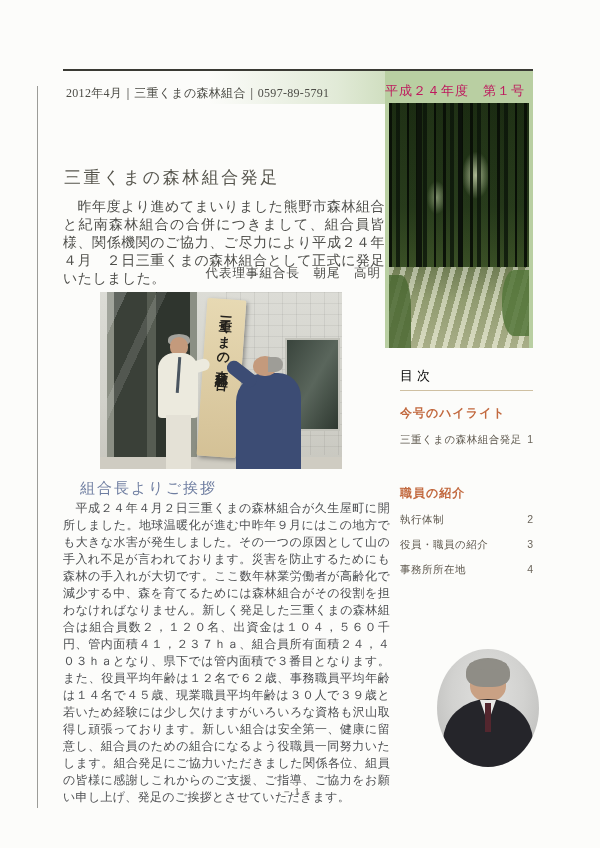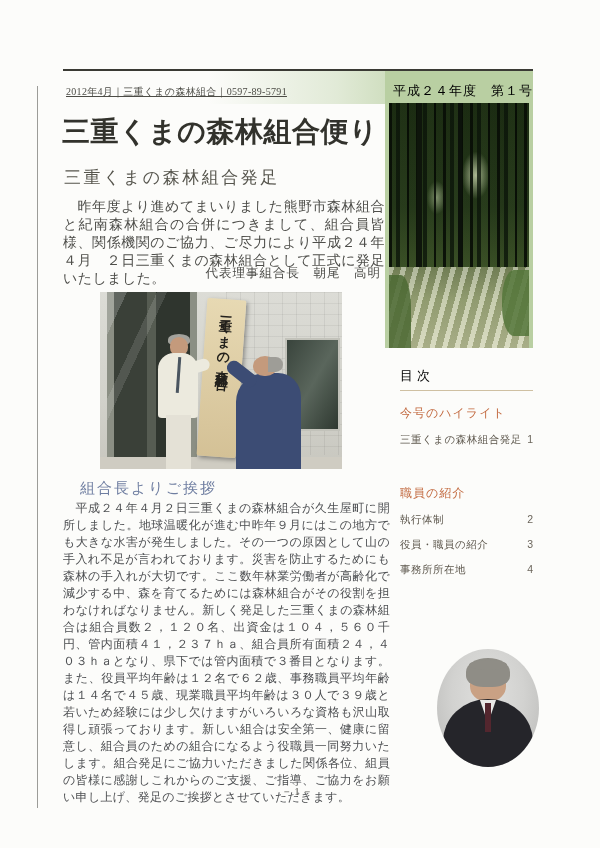--- a/index.html
+++ b/index.html
@@ -8,43 +8,43 @@
   .abs{position:absolute;}
 
   
   .top-rule{left:63px;top:69px;width:470px;height:2px;background:#3a3a34;}
   .left-scan-line{left:37px;top:86px;width:1px;height:722px;background:rgba(60,60,54,0.5);}
 
   
   .banner-fade{left:63px;top:71px;width:322px;height:33px;
     background:linear-gradient(90deg,rgba(185,207,162,0) 0%,rgba(185,207,162,0) 45%,rgba(185,207,162,0.4) 85%,rgba(185,207,162,0.65) 100%);}
   .green-band{left:385px;top:71px;width:148px;height:277px;background:#b9cfa2;}
-  .issue-label{position:absolute;left:0;top:11px;width:100%;text-align:right;
-    font-size:13px;color:#000000;letter-spacing:1px;}
+  .issue-label{position:absolute;left:0;top:11px;width:100%;text-align:left;
+    font-size:13px;color:#be185d;letter-spacing:1px;}
 
   
   .forest-photo{position:absolute;left:4px;top:32px;width:140px;height:245px;overflow:hidden;background:#223318;}
   .fp-canopy{position:absolute;left:0;right:0;top:0;height:70%;
     background:
       radial-gradient(ellipse 20px 34px at 62% 42%,rgba(222,232,192,0.85),transparent 70%),
       radial-gradient(ellipse 14px 24px at 34% 55%,rgba(205,218,178,0.6),transparent 70%),
       linear-gradient(180deg,#18270f 0%,#223417 60%,#3d5226 100%);}
   .fp-trunks{position:absolute;left:0;right:0;top:0;height:74%;
     background:repeating-linear-gradient(90deg,rgba(8,14,6,0.92) 0 3px,rgba(48,72,36,0.15) 3px 7px,rgba(12,22,10,0.82) 7px 11px,rgba(62,88,46,0.2) 11px 18px,rgba(5,10,4,0.88) 18px 20px,rgba(52,78,42,0.12) 20px 27px);}
   .fp-trunk-main{position:absolute;left:49%;top:0;width:4px;height:80%;background:#0b110a;}
   .fp-trunk-2{position:absolute;left:20%;top:0;width:5px;height:70%;background:#0e150b;}
   .fp-path{position:absolute;left:0;right:0;bottom:0;height:33%;
     background:
       repeating-linear-gradient(105deg,rgba(255,255,244,0.45) 0 5px,rgba(118,128,92,0.25) 5px 12px),
       linear-gradient(180deg,#6e7c51 0%,#99a476 40%,#b9bd96 100%);}
   .fp-moss-left{position:absolute;left:0;bottom:0;width:16%;height:30%;background:#4b6932;border-radius:0 45% 0 0;opacity:.85;}
   .fp-moss-right{position:absolute;right:0;bottom:5%;width:19%;height:27%;background:#547539;border-radius:45% 0 0 45%;opacity:.85;}
 
   
-  .meta-line{left:66px;top:85px;font-family:"Liberation Serif",serif;font-size:10px;color:#4c4c46;letter-spacing:0.3px;text-decoration:underline;}
+  .meta-line{left:66px;top:85px;font-family:"Liberation Serif",serif;font-size:12px;color:#4c4c46;letter-spacing:0.3px;}
   .title{left:62px;top:113px;margin:0;font-size:28px;font-weight:bold;color:#32322c;letter-spacing:0.5px;}
   .subtitle{left:64px;top:166px;margin:0;font-size:17px;font-weight:normal;color:#56554d;letter-spacing:2.5px;}
 
   
   .intro{left:63px;top:197px;width:322px;margin:0;font-size:14px;line-height:18px;
     color:#4e4e4a;letter-spacing:0.4px;text-align:justify;}
   .credit{left:63px;top:265px;width:322px;text-align:right;padding-right:4px;box-sizing:border-box;
     font-size:12.5px;color:#4a4a46;letter-spacing:1px;}
 
   
@@ -89,21 +89,21 @@
   
   .greeting-heading{left:80px;top:479px;margin:0;font-size:15px;font-weight:normal;
     color:#6f7ea1;letter-spacing:2px;}
   .greeting-body{left:63px;top:500px;width:327px;margin:0;font-size:12px;line-height:17px;
     color:#4d4f52;letter-spacing:0.3px;text-align:justify;}
 
   
   .toc{left:400px;top:367px;width:133px;}
   .toc-title{font-size:13px;color:#000000;letter-spacing:4px;}
   .toc-divider{margin-top:5px;height:1px;background:#cfc0a2;}
-  .toc-group-title{font-size:12px;font-weight:normal;color:#c2693f;letter-spacing:1px;}
+  .toc-group-title{font-size:12px;font-weight:bold;color:#c2693f;letter-spacing:1px;}
   .g1{margin-top:14px;} .g2{margin-top:38px;} .g3{margin-top:22px;}
   .toc-item{display:flex;justify-content:space-between;margin-top:11px;}
   .toc-item-label{font-size:10.5px;color:#5e584e;letter-spacing:0.5px;}
   .toc-item-page{font-size:10.5px;color:#6b655b;}
 
   
   .portrait{left:437px;top:649px;width:102px;height:118px;border-radius:50%;overflow:hidden;
     background:radial-gradient(ellipse at 50% 38%,#e0e0de 0%,#d2d2d0 50%,#c0c0be 85%,#b8b8b6 100%);}
   .pt-hair{position:absolute;left:28%;top:8%;width:44%;height:24%;background:#8f8d86;border-radius:50% 50% 40% 40%;}
   .pt-face{position:absolute;left:32%;top:14%;width:36%;height:30%;background:#c9a184;border-radius:48% 48% 42% 42%;}
@@ -133,21 +133,20 @@
       <div class="fp-trunks"></div>
       <div class="fp-trunk-main"></div>
       <div class="fp-trunk-2"></div>
       <div class="fp-path"></div>
       <div class="fp-moss-left"></div>
       <div class="fp-moss-right"></div>
     </div>
   </div>
 
   <div class="abs meta-line">2012年4月｜三重くまの森林組合｜0597-89-5791</div>
-  <h1 class="abs title">三重くまの森林組合便り</h1>
   <h2 class="abs subtitle">三重くまの森林組合発足</h2>
 
   <p class="abs intro">　昨年度より進めてまいりました熊野市森林組合と紀南森林組合の合併につきまして、組合員皆様、関係機関のご協力、ご尽力により平成２４年　４月　２日三重くまの森林組合として正式に発足いたしました。</p>
   <div class="abs credit">代表理事組合長　朝尾　高明</div>
 
   <div class="abs main-photo">
     <div class="mp-wall"></div>
     <div class="mp-siding"></div>
     <div class="mp-entrance">
       <div class="mp-entrance-glare"></div>

